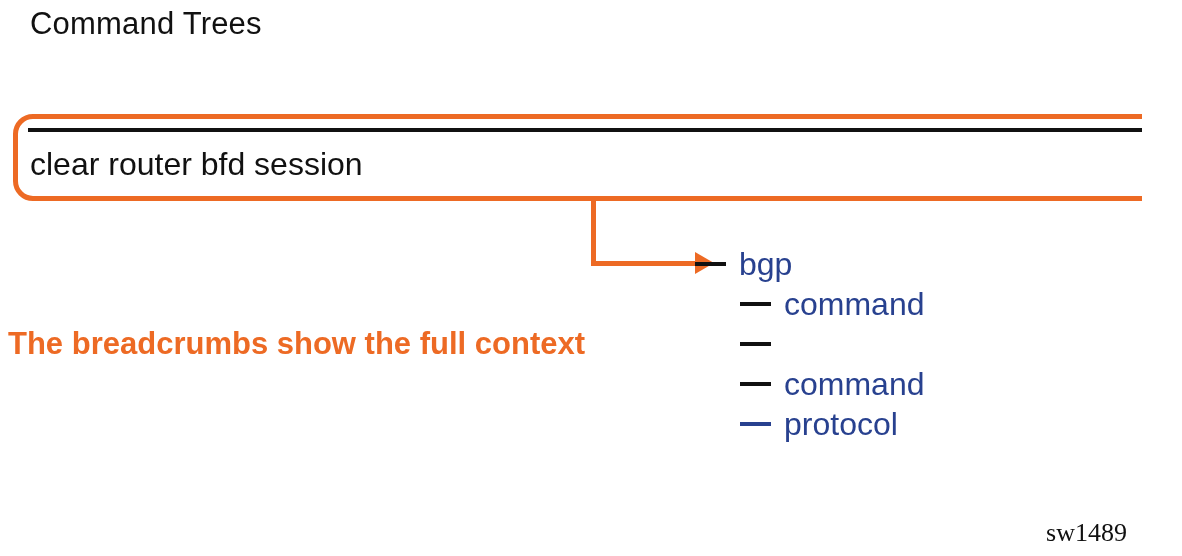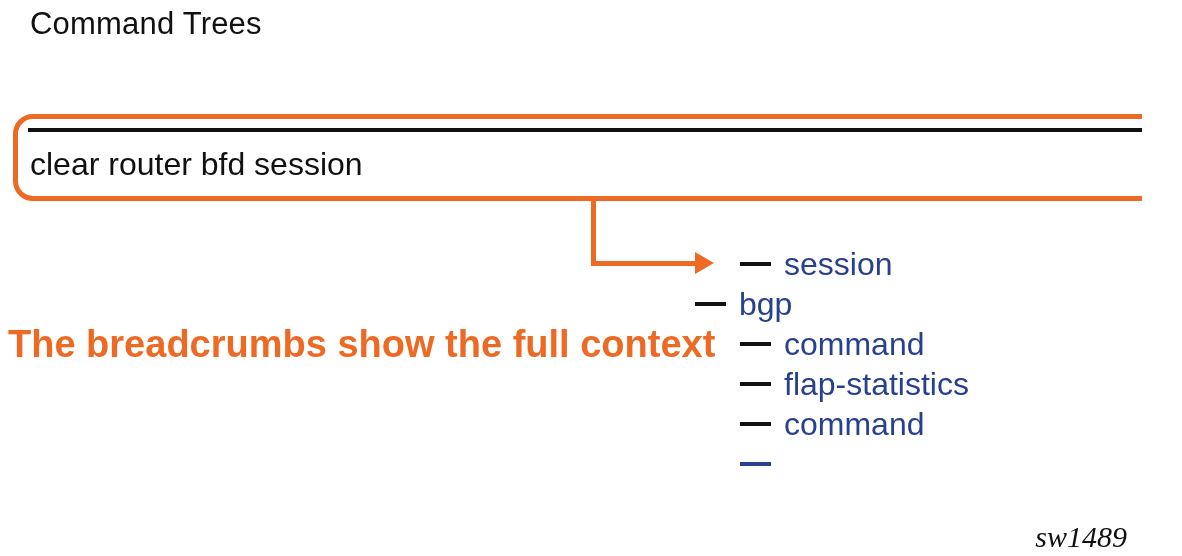--- a/index.html
+++ b/index.html
@@ -76,21 +76,21 @@
     width: 0;
     height: 0;
     border-top: 11.5px solid transparent;
     border-bottom: 11.5px solid transparent;
     border-left: 19px solid var(--orange);
   }
   .caption {
     position: absolute;
     left: 8px;
     top: 324px;
-    font-size: 38px;
+    font-size: 31px;
     font-weight: 700;
     line-height: 40px;
     color: var(--orange);
     white-space: nowrap;
   }
   .tree {
     position: absolute;
     left: 695px;
     top: 244px;
   }
@@ -108,24 +108,23 @@
     width: 31px;
     height: 4px;
     background: var(--ink);
     margin-right: 13px;
     flex: 0 0 auto;
   }
   .tree .dash.dash--navy { background: var(--navy); }
   .figid {
     position: absolute;
     right: 15px;
-    bottom: 2px;
+    bottom: 8px;
     font-family: "Liberation Serif", serif;
-    font-style: italic;
-    font-size: 30px;
+    font-size: 26px;
     color: var(--ink);
   }
 </style>
 </head>
 <body>
 
 <div class="stage">
 
   <div class="page-title">Command Trees</div>
 
@@ -136,40 +135,36 @@
 
   <div class="arrow-v"></div>
   <div class="arrow-h"></div>
   <div class="arrow-head"></div>
 
   <div class="caption">
     <div>The breadcrumbs show the full context</div>
   </div>
 
   <div class="tree">
-    <div class="row lvl-2">
-      <span class="dash"></span>
-      <span>session</span>
-    </div>
     <div class="row lvl-1">
       <span class="dash"></span>
       <span>bgp</span>
     </div>
     <div class="row lvl-2">
       <span class="dash"></span>
       <span>command</span>
     </div>
     <div class="row lvl-2">
       <span class="dash"></span>
-      <span>flap-statistics</span>
     </div>
     <div class="row lvl-2">
       <span class="dash"></span>
       <span>command</span>
     </div>
     <div class="row lvl-2">
       <span class="dash dash--navy"></span>
+      <span>protocol</span>
     </div>
   </div>
 
   <div class="figid">sw1489</div>
 
 </div>
 
 </body></html>

